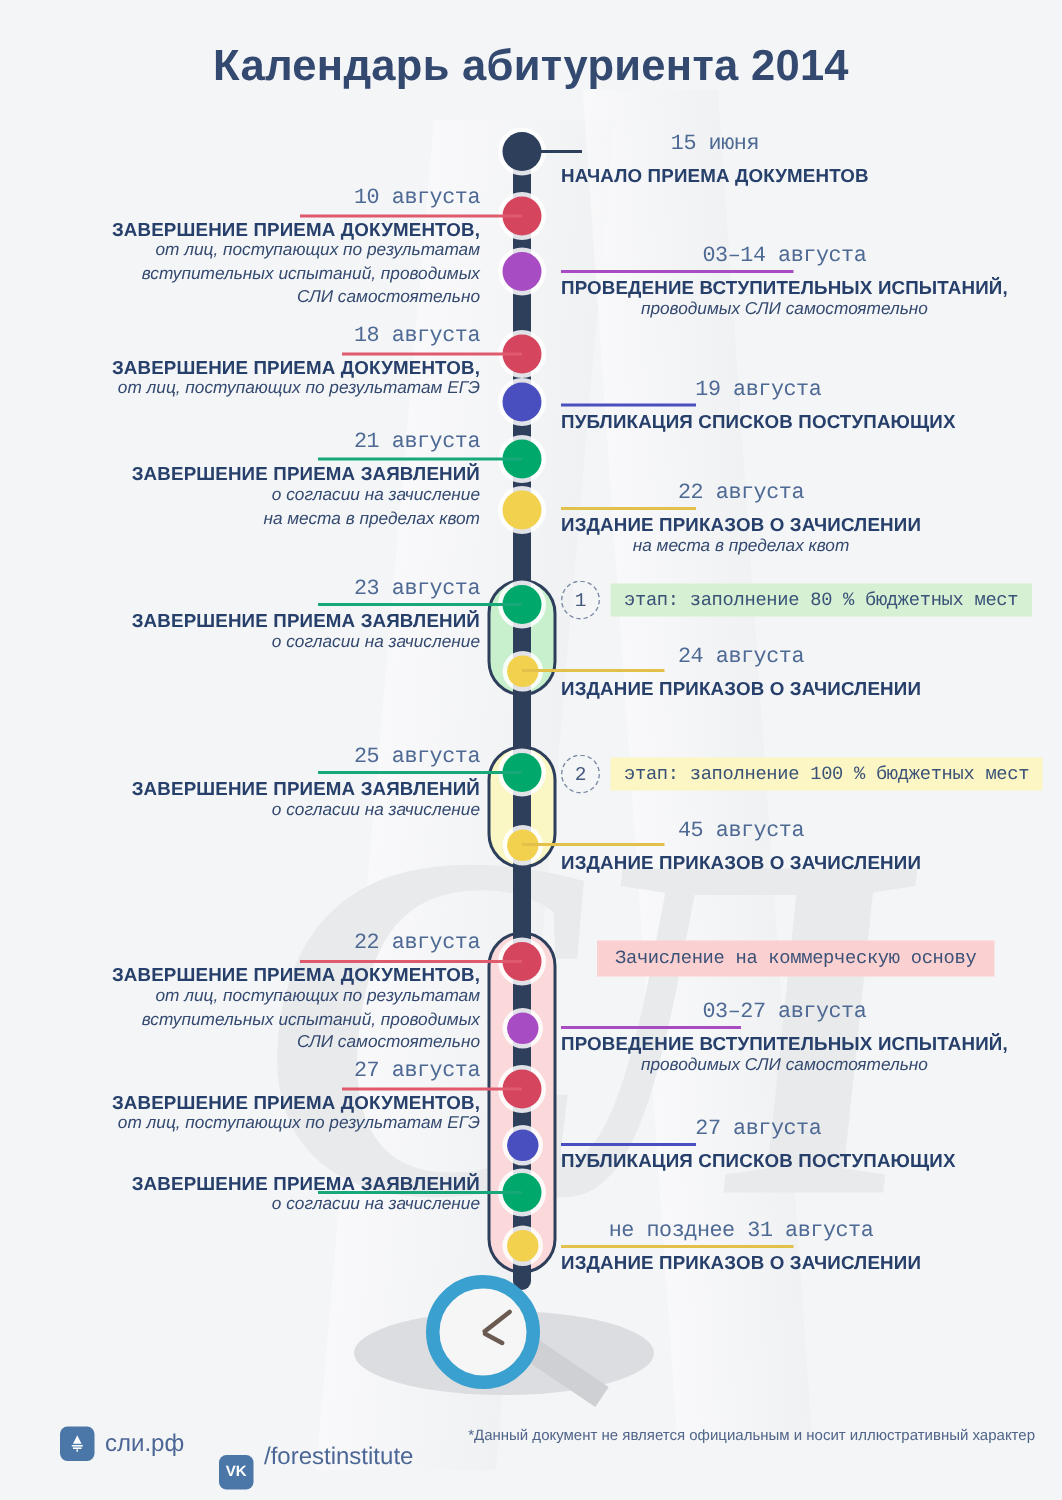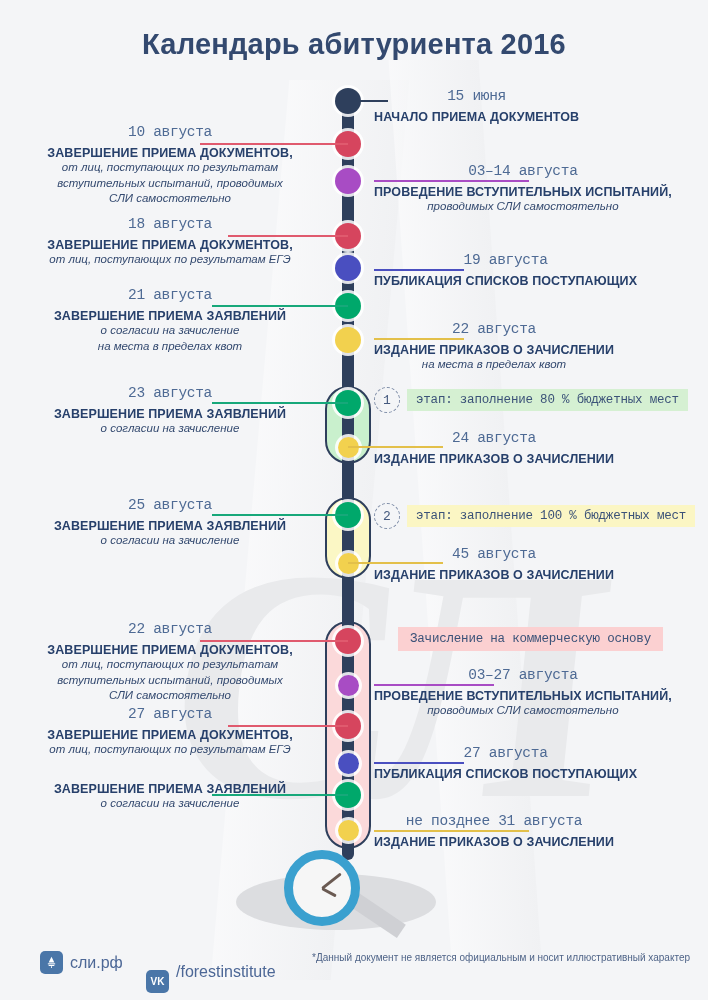--- a/index.html
+++ b/index.html
@@ -75,21 +75,21 @@
     white-space: nowrap;
   }
   .entry .title {
     font-size: 12.5px; font-weight: bold; color: #27406b;
     letter-spacing: .1px; white-space: nowrap;
   }
   .entry .sub {
     font-size: 11.5px; font-style: italic; color: #33496f; line-height: 1.35;
     white-space: nowrap;
   }
-  .entry.left  { text-align: center; }
+  .entry.left  { text-align: right; }
   .entry.right { text-align: center; }
   .entry .date-rule { height: 2px; margin: 1px 0 3px; }
 
   
   .stage { position: absolute; display: flex; align-items: center; gap: 7px; }
   .stage .num {
     width: 26px; height: 26px; border-radius: 50%;
     border: 1.5px dashed #7b8aa5;
     display: flex; align-items: center; justify-content: center;
     font-size: 13px; color: #44597e;
@@ -142,21 +142,21 @@
 
 <div class="page">
 
   <div class="wm">
     <div class="streak s1"></div>
     <div class="streak s2"></div>
     <div class="letter l1">С</div>
     <div class="letter l2">Л</div>
   </div>
 
-  <h1>Календарь абитуриента 2016</h1>
+  <h1>Календарь абитуриента 2014</h1>
 
   <div class="capsule cap-green"></div>
   <div class="capsule cap-yellow"></div>
   <div class="capsule cap-pink"></div>
 
   <div class="spine"></div>
 
   <div class="dot big" style="left:348px; top:101px; background:#2e3f5c;"></div>
   <div class="conn" style="left:348px; top:100px; width:40px; background:#2e3f5c;"></div>
   <div class="entry right" style="left:374px; top:88px;">

